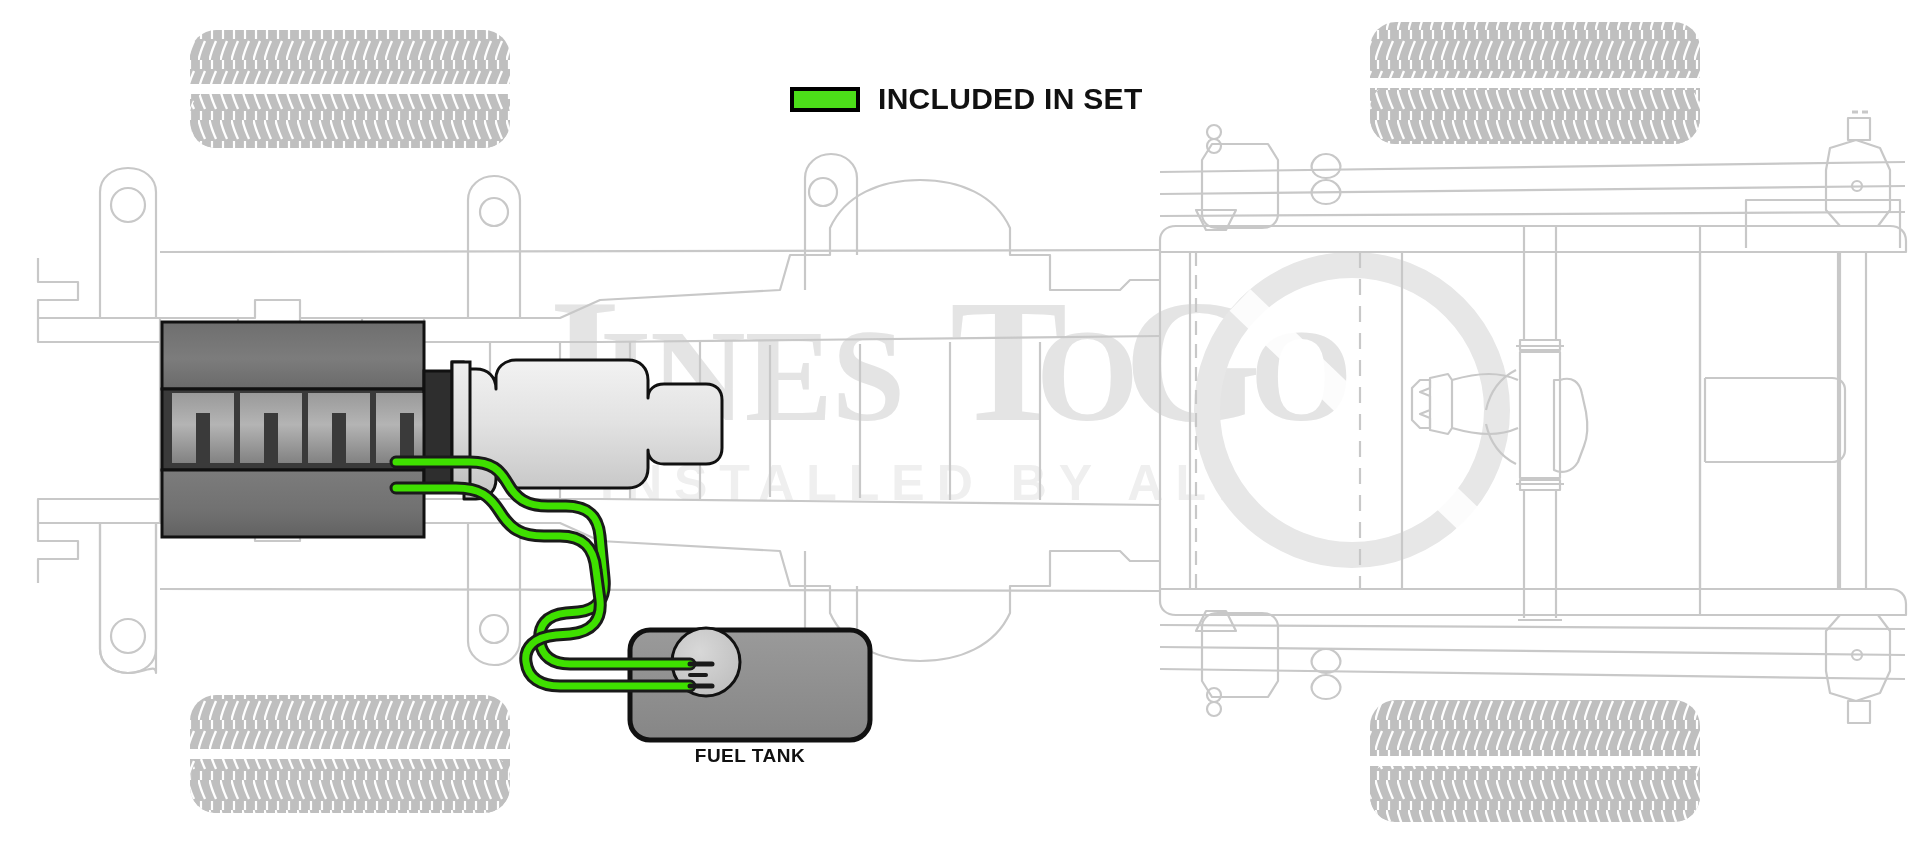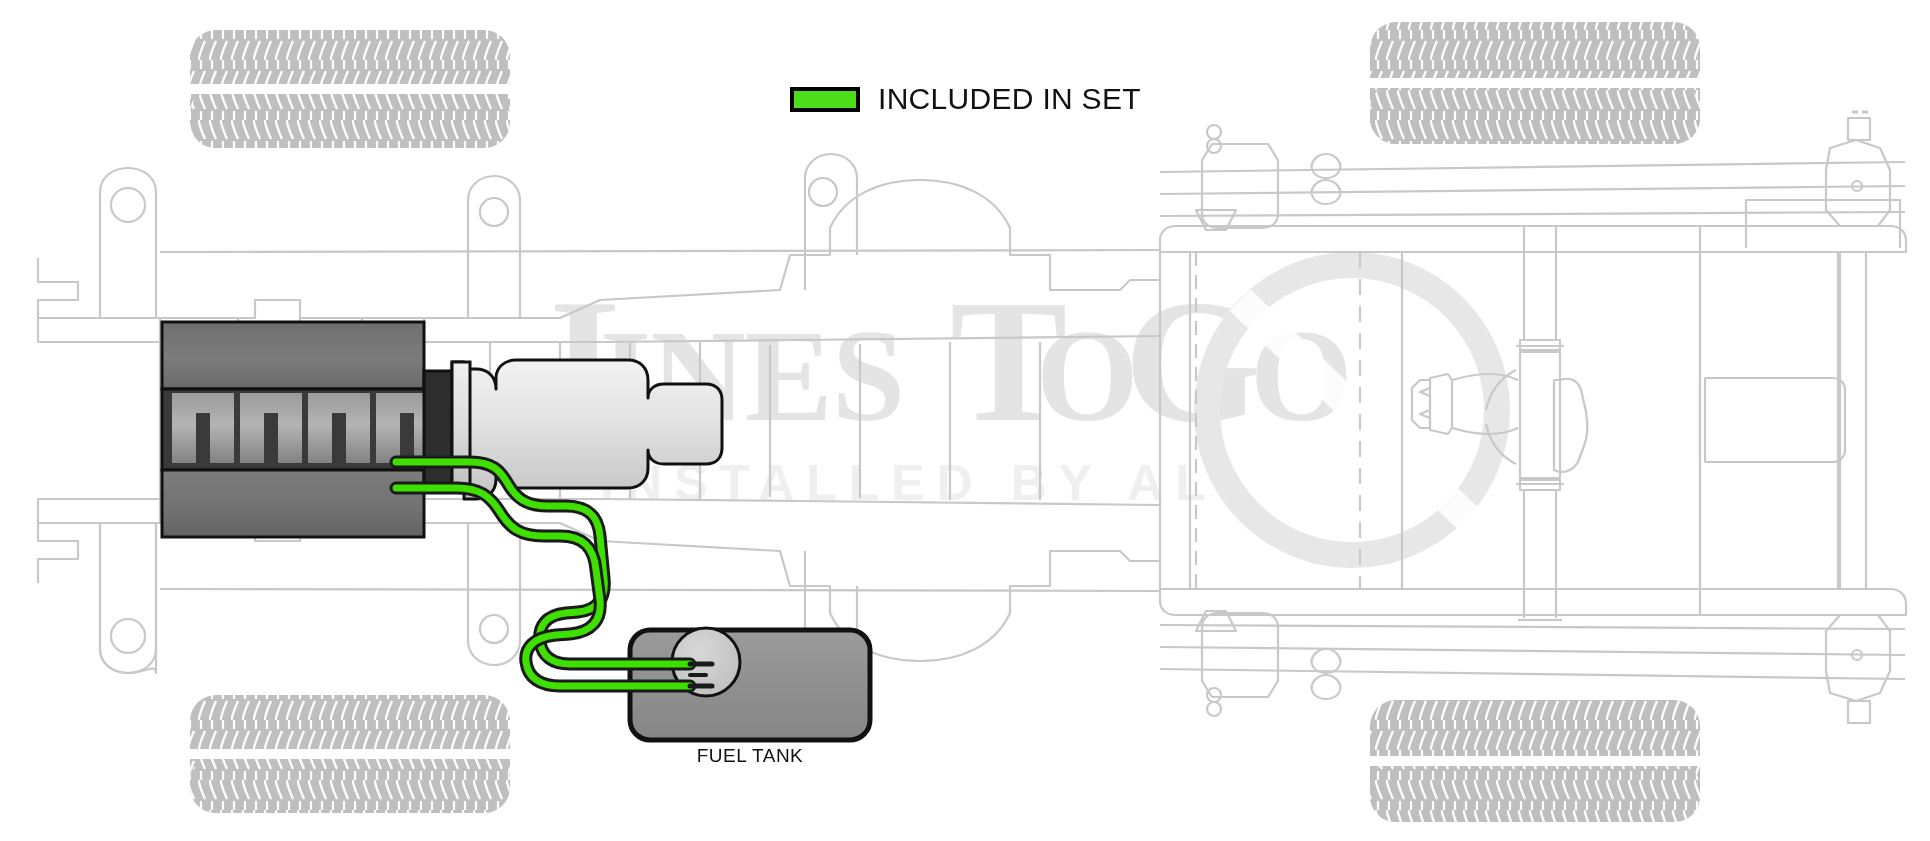--- a/index.html
+++ b/index.html
@@ -32,33 +32,33 @@
   }
   .legend-swatch {
     width: 70px;
     height: 25px;
     background: #4CDE19;
     border: 4px solid #000000;
     box-sizing: border-box;
   }
   .legend-label {
     font-size: 30px;
-    font-weight: normal;
+    font-weight: bold;
     color: #111111;
     letter-spacing: 0.3px;
     white-space: nowrap;
   }
   .tank-label {
     position: absolute;
     left: 630px;
     top: 745px;
     width: 240px;
     text-align: center;
     font-size: 19px;
-    font-weight: normal;
+    font-weight: bold;
     color: #111111;
     letter-spacing: 0.5px;
   }
 </style>
 </head>
 <body>
 
 <div id="stage">
 
   <svg width="1930" height="841" viewBox="0 0 1930 841">

